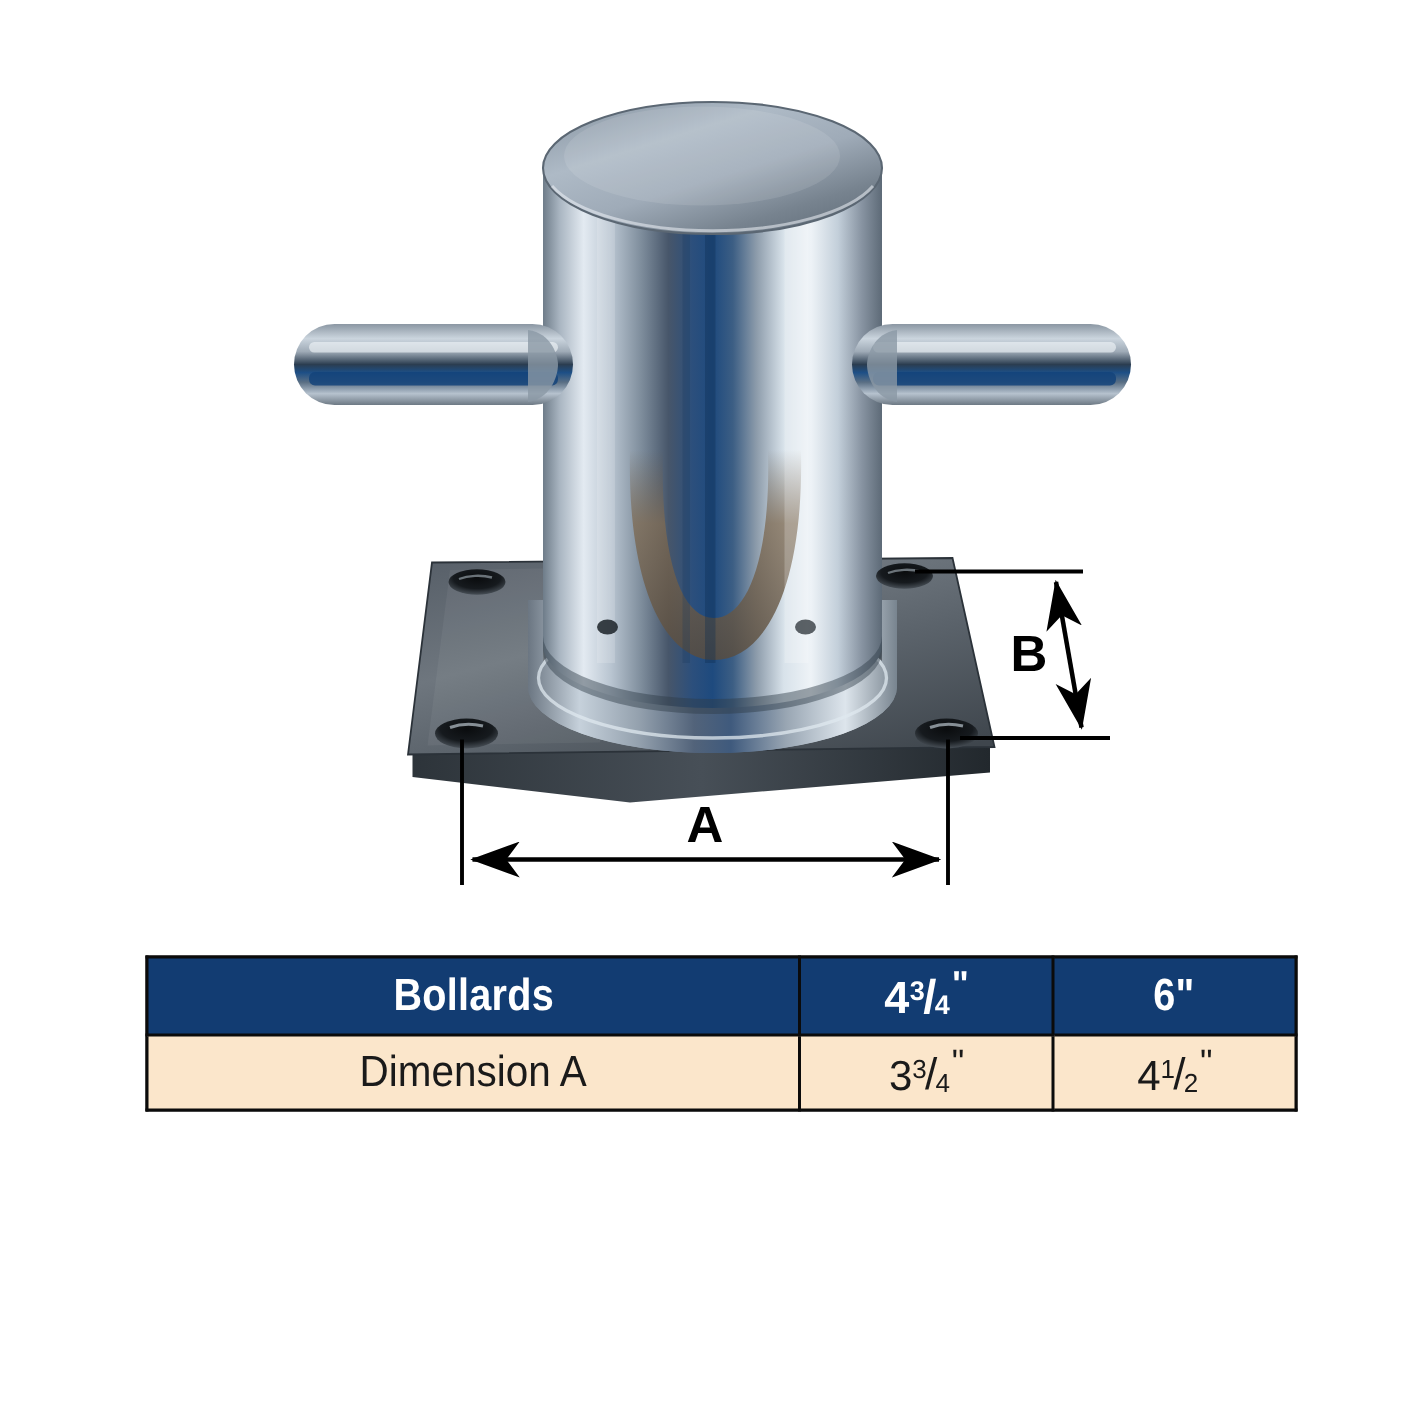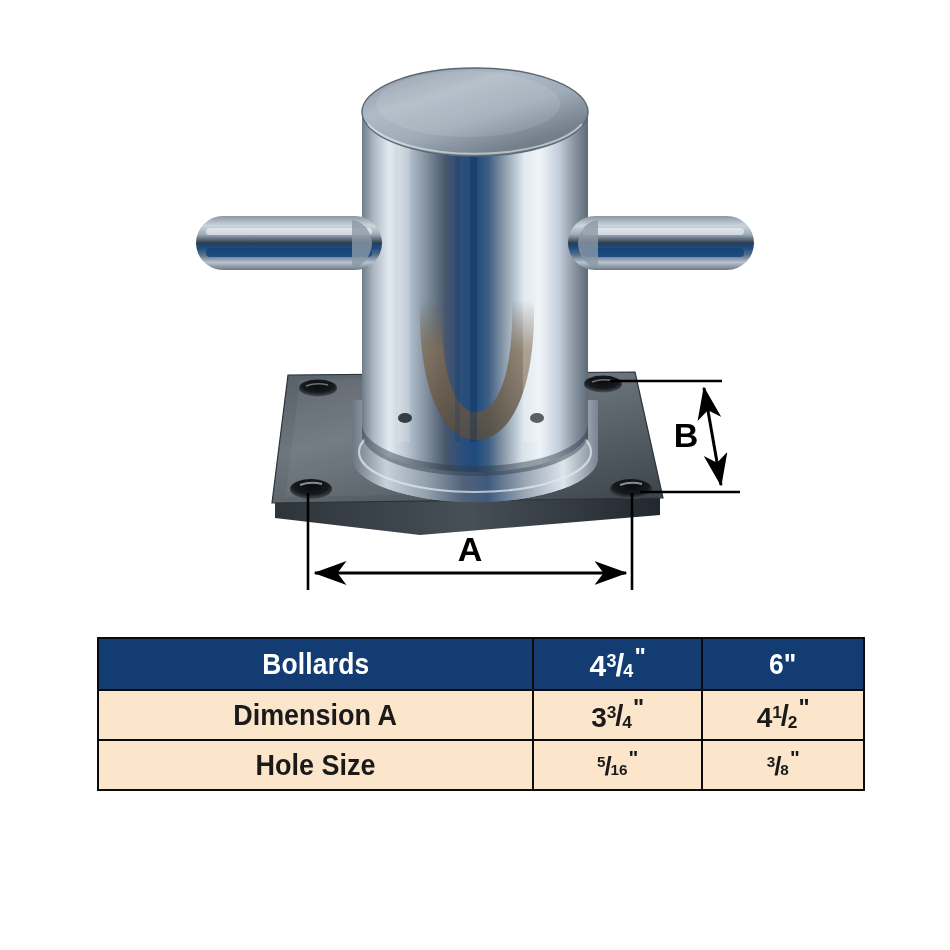--- a/index.html
+++ b/index.html
@@ -70,21 +70,21 @@
     transform-origin: center;
     white-space: nowrap;
   }
 
   tbody tr.row-cream td { background: #FBE6CB; }
   tbody tr.row-blue  td { background: #BBC2DE; }
   tbody td {
     height: 48px;
     font-size: 29px;
     color: #1a1a1a;
-    font-weight: 700;
+    font-weight: 400;
     margin-top: 24px;
   }
   tbody td.label-cell .lbl {
     display: inline-block;
     transform: scaleX(0.93);
     transform-origin: center;
     white-space: nowrap;
   }
   tbody td.val-cell {
     font-size: 28px;
@@ -332,32 +332,17 @@
           </span>
         </td>
         <td class="val-cell">
           <span class="frac">
             <span class="whole">4</span><span class="num">1</span><span class="sl">/</span><span class="den">2</span><span class="inch">"</span>
           </span>
         </td>
       </tr>
 
 
-      <tr class="row-cream">
-        <td class="label-cell">
-          <span class="lbl">Hole Size</span>
-        </td>
-        <td class="val-cell">
-          <span class="frac bare">
-            <span class="whole"></span><span class="num">5</span><span class="sl">/</span><span class="den">16</span><span class="inch">"</span>
-          </span>
-        </td>
-        <td class="val-cell">
-          <span class="frac bare">
-            <span class="whole"></span><span class="num">3</span><span class="sl">/</span><span class="den">8</span><span class="inch">"</span>
-          </span>
-        </td>
-      </tr>
 
 
     </tbody>
   </table>
 </div>
 
 </body></html>

